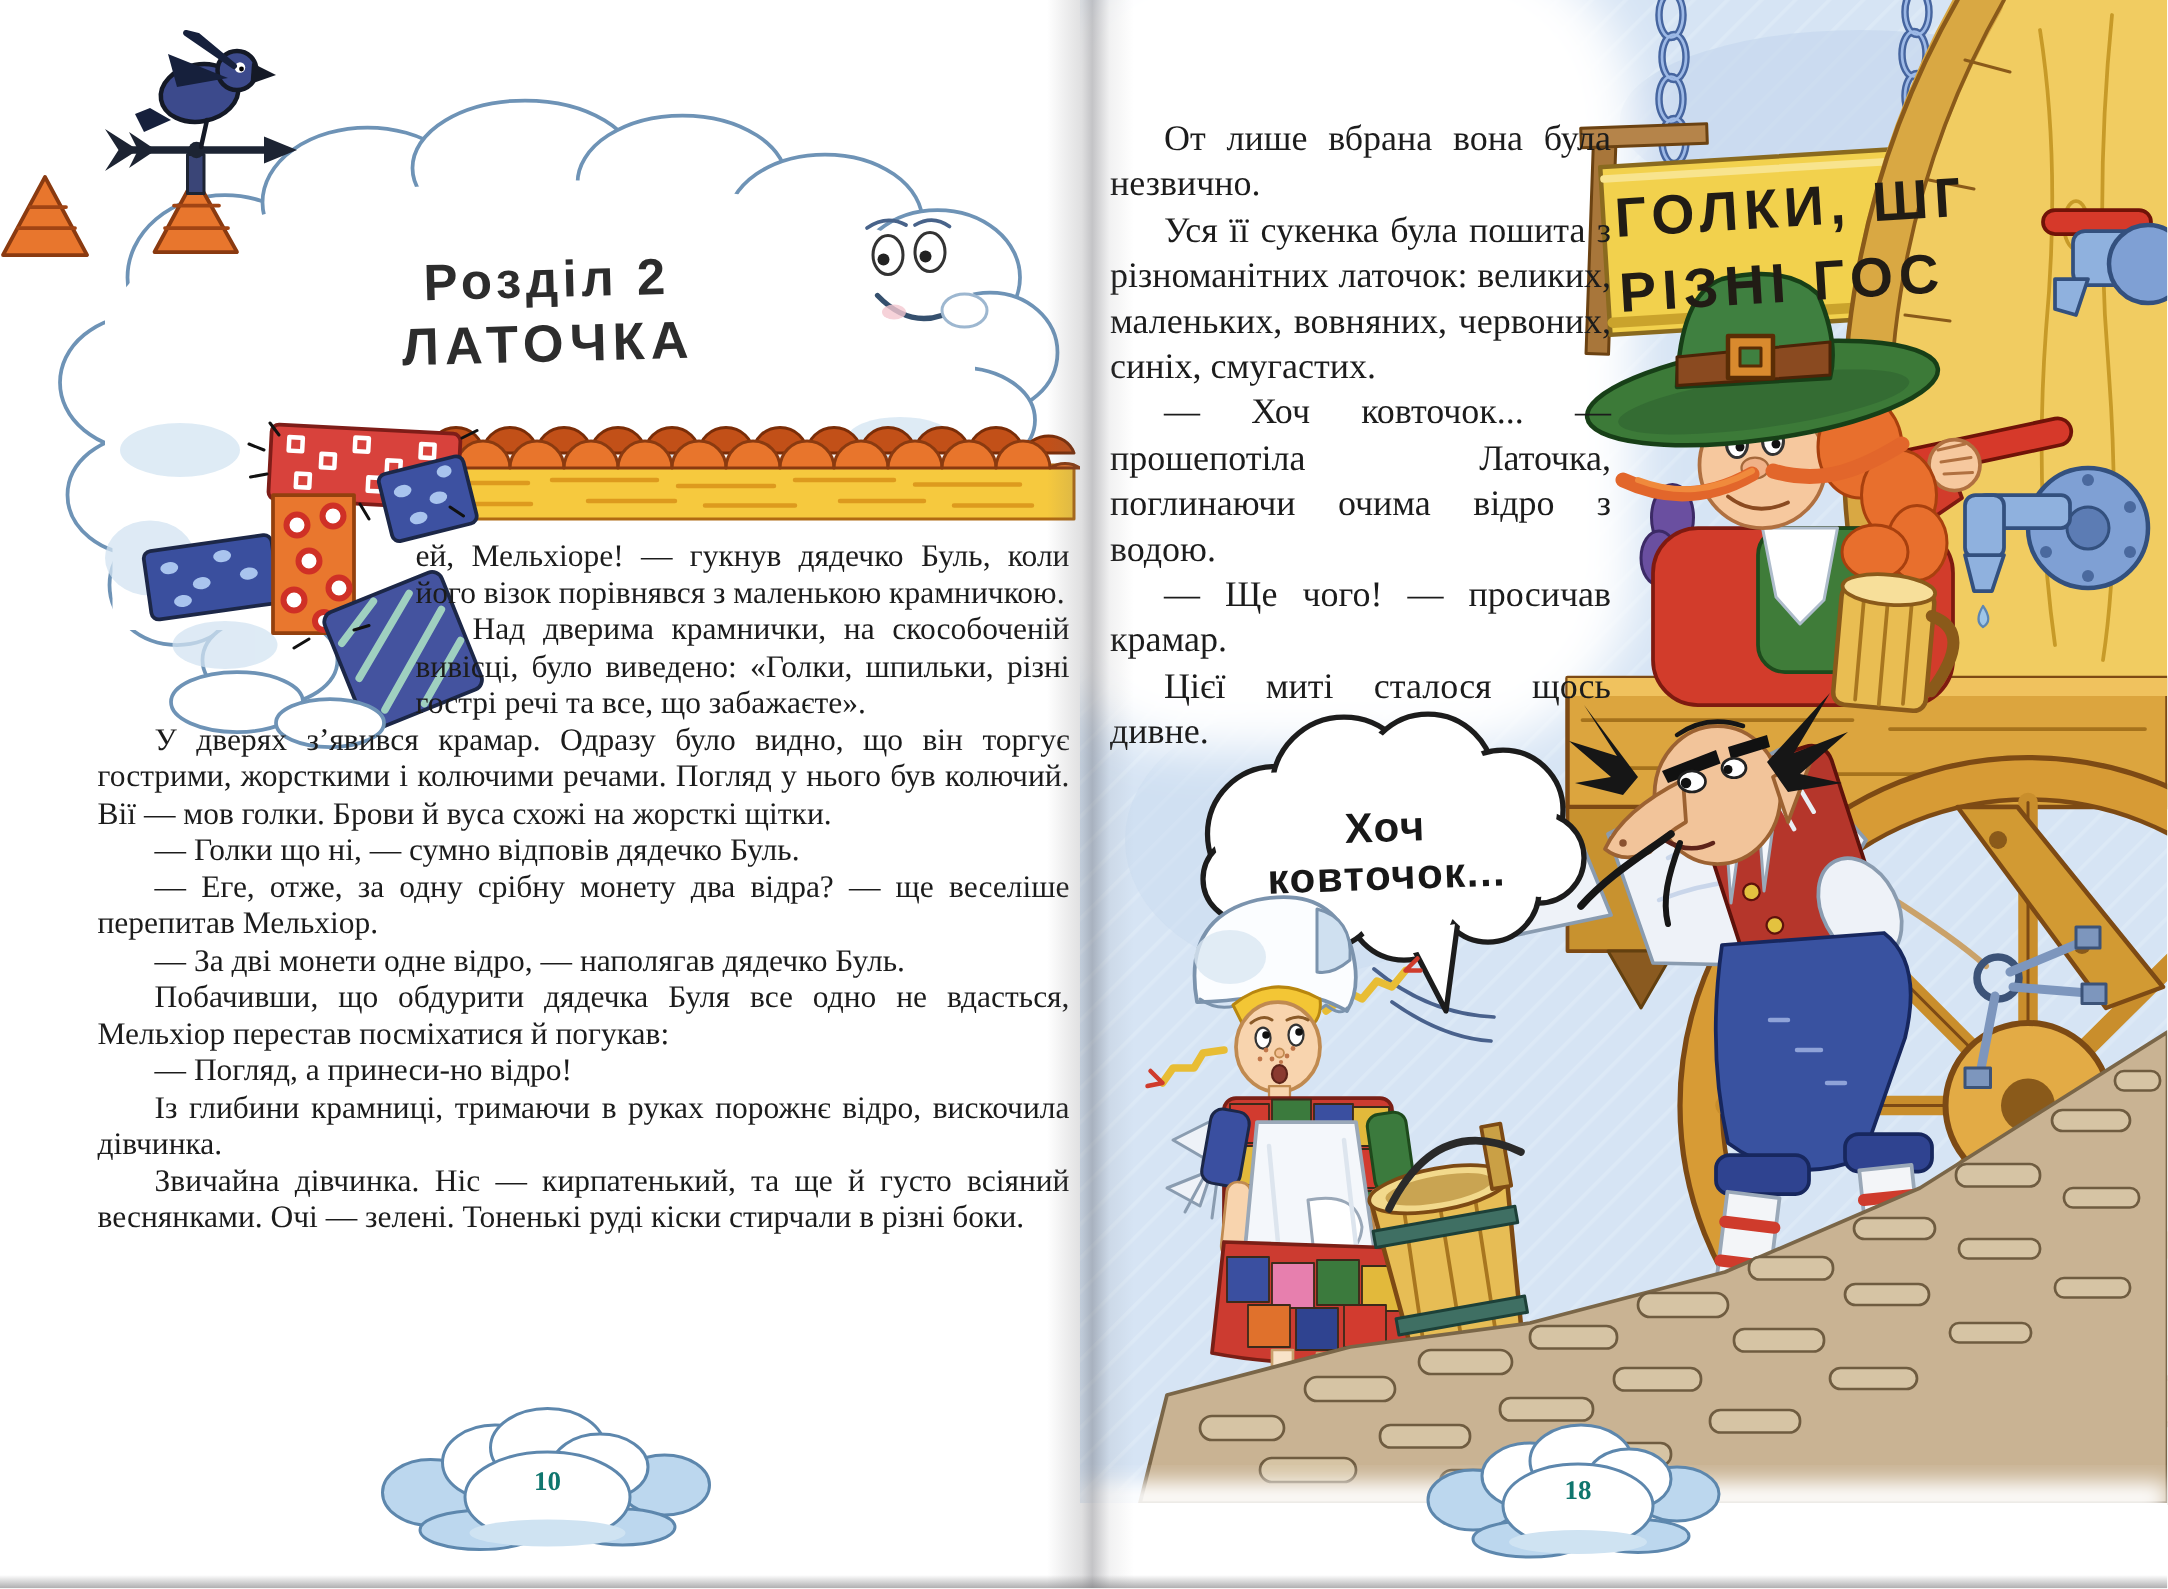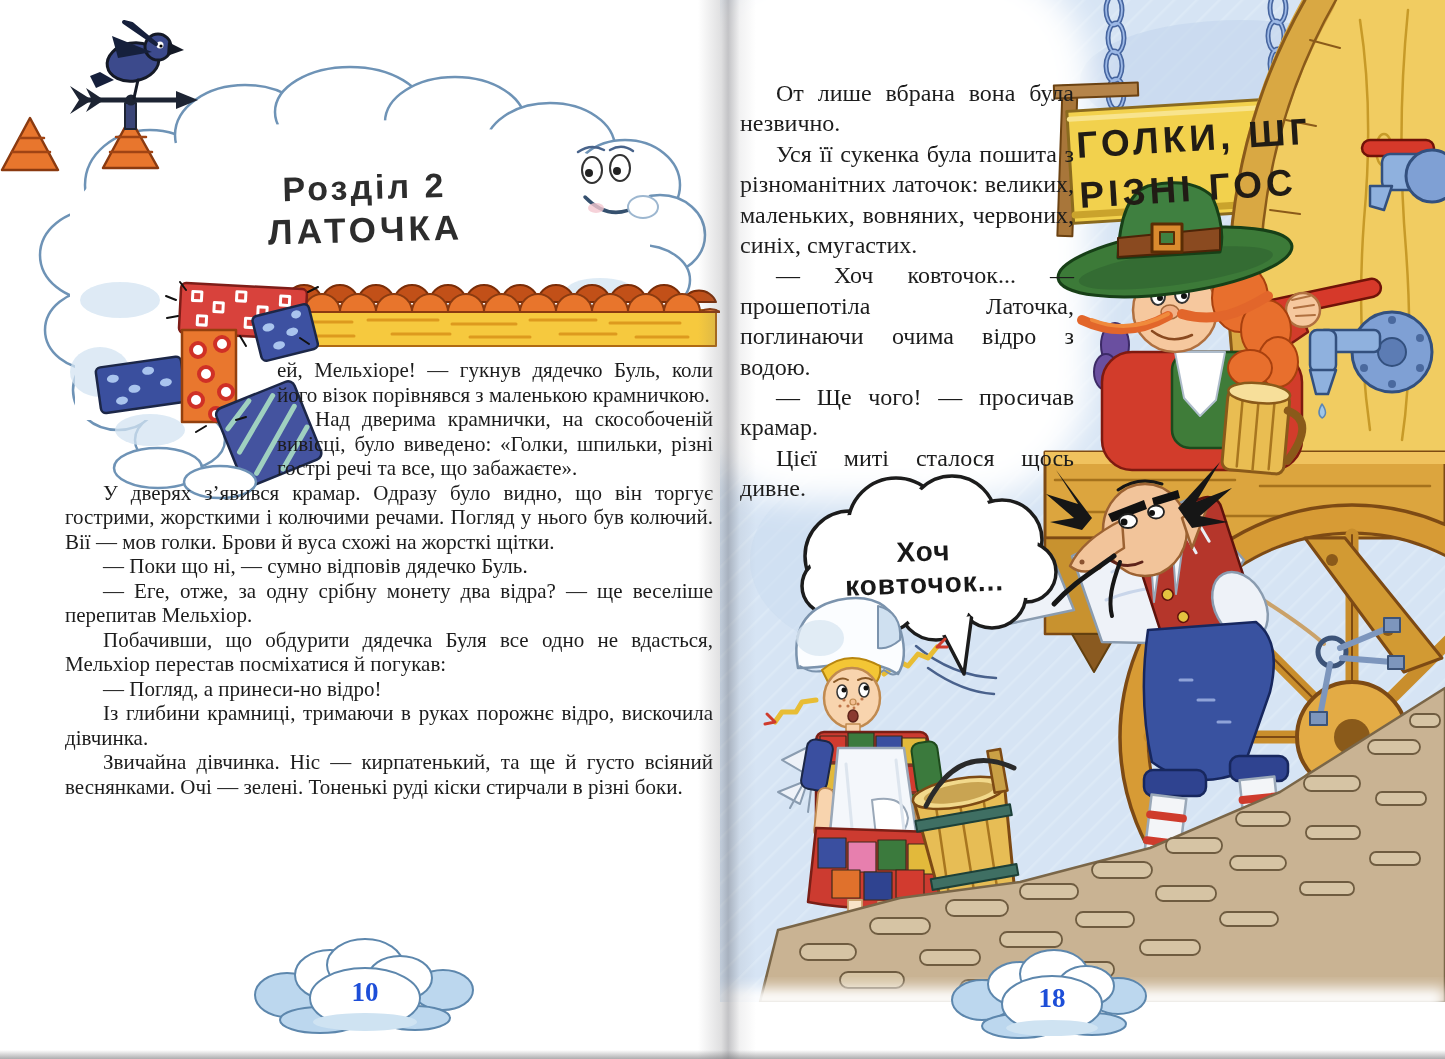--- a/index.html
+++ b/index.html
@@ -21,21 +21,21 @@
              font-size:21px;line-height:24.5px;text-align:justify;}
   .body-left p{margin:0;text-indent:38px;}
   .body-left p.first{text-indent:0;}
   .dropcap-spacer{float:left;width:212px;height:100px;}
 
   .body-right{position:absolute;left:20px;top:78px;width:334px;z-index:2;
               font-size:24px;line-height:30.4px;text-align:justify;}
   .body-right p{margin:0;text-indent:36px;}
 
   .pagenum{position:absolute;z-index:4;font-family:"Liberation Serif",serif;
-           font-weight:bold;font-size:27px;color:#1d4ed8;text-align:center;}
+           font-weight:bold;font-size:18px;color:#0f766e;text-align:center;}
   .pagenum-left{left:330px;top:977px;width:70px;}
   .pagenum-right{left:297px;top:983px;width:70px;}
 
   .sign-text{position:absolute;left:358px;top:114px;width:230px;height:104px;z-index:3;
              overflow:hidden;transform:rotate(-3.5deg);
              font-family:"Liberation Sans",sans-serif;font-weight:bold;color:#211c15;
              font-size:37px;line-height:50px;letter-spacing:4px;white-space:nowrap;}
   .bubble-text{position:absolute;left:96px;top:536px;width:216px;height:64px;z-index:3;
                display:flex;align-items:center;justify-content:center;text-align:center;
                font-family:"Liberation Sans",sans-serif;font-weight:bold;color:#181818;
@@ -236,22 +236,23 @@
     <div class="chapter">
       <div class="ch1">Розділ 2</div>
       <div class="ch2">ЛАТОЧКА</div>
     </div>
 
     <div class="body-left">
       <div class="dropcap-spacer"></div>
       <p class="first">ей, Мельхіоре! — гукнув дядечко Буль, коли його візок порівнявся з маленькою крамничкою.</p>
       <p>Над дверима крамнички, на скособоченій вивісці, було виведено: «Голки, шпильки, різні гострі речі та все, що забажаєте».</p>
       <p>У дверях з’явився крамар. Одразу було видно, що він торгує гострими, жорсткими і колючими речами. Погляд у нього був колючий. Вії — мов голки. Брови й вуса схожі на жорсткі щітки.</p>
-      <p>— Поки що ні, — сумно відповів дядечко Буль.</p>
+      <p>— Голки що ні, — сумно відповів дядечко Буль.</p>
       <p>— Еге, отже, за одну срібну монету два відра? — ще веселіше перепитав Мельхіор.</p>
+      <p>— За дві монети одне відро, — наполягав дядечко Буль.</p>
       <p>Побачивши, що обдурити дядечка Буля все одно не вдасться, Мельхіор перестав посміхатися й погукав:</p>
       <p>— Погляд, а принеси-но відро!</p>
       <p>Із глибини крамниці, тримаючи в руках порожнє відро, вискочила дівчинка.</p>
       <p>Звичайна дівчинка. Ніс — кирпатенький, та ще й густо всіяний веснянками. Очі — зелені. Тоненькі руді кіски стирчали в різні боки.</p>
     </div>
 
     <div class="pagenum pagenum-left">10</div>
   </div>
 
   <div class="page page-right">

